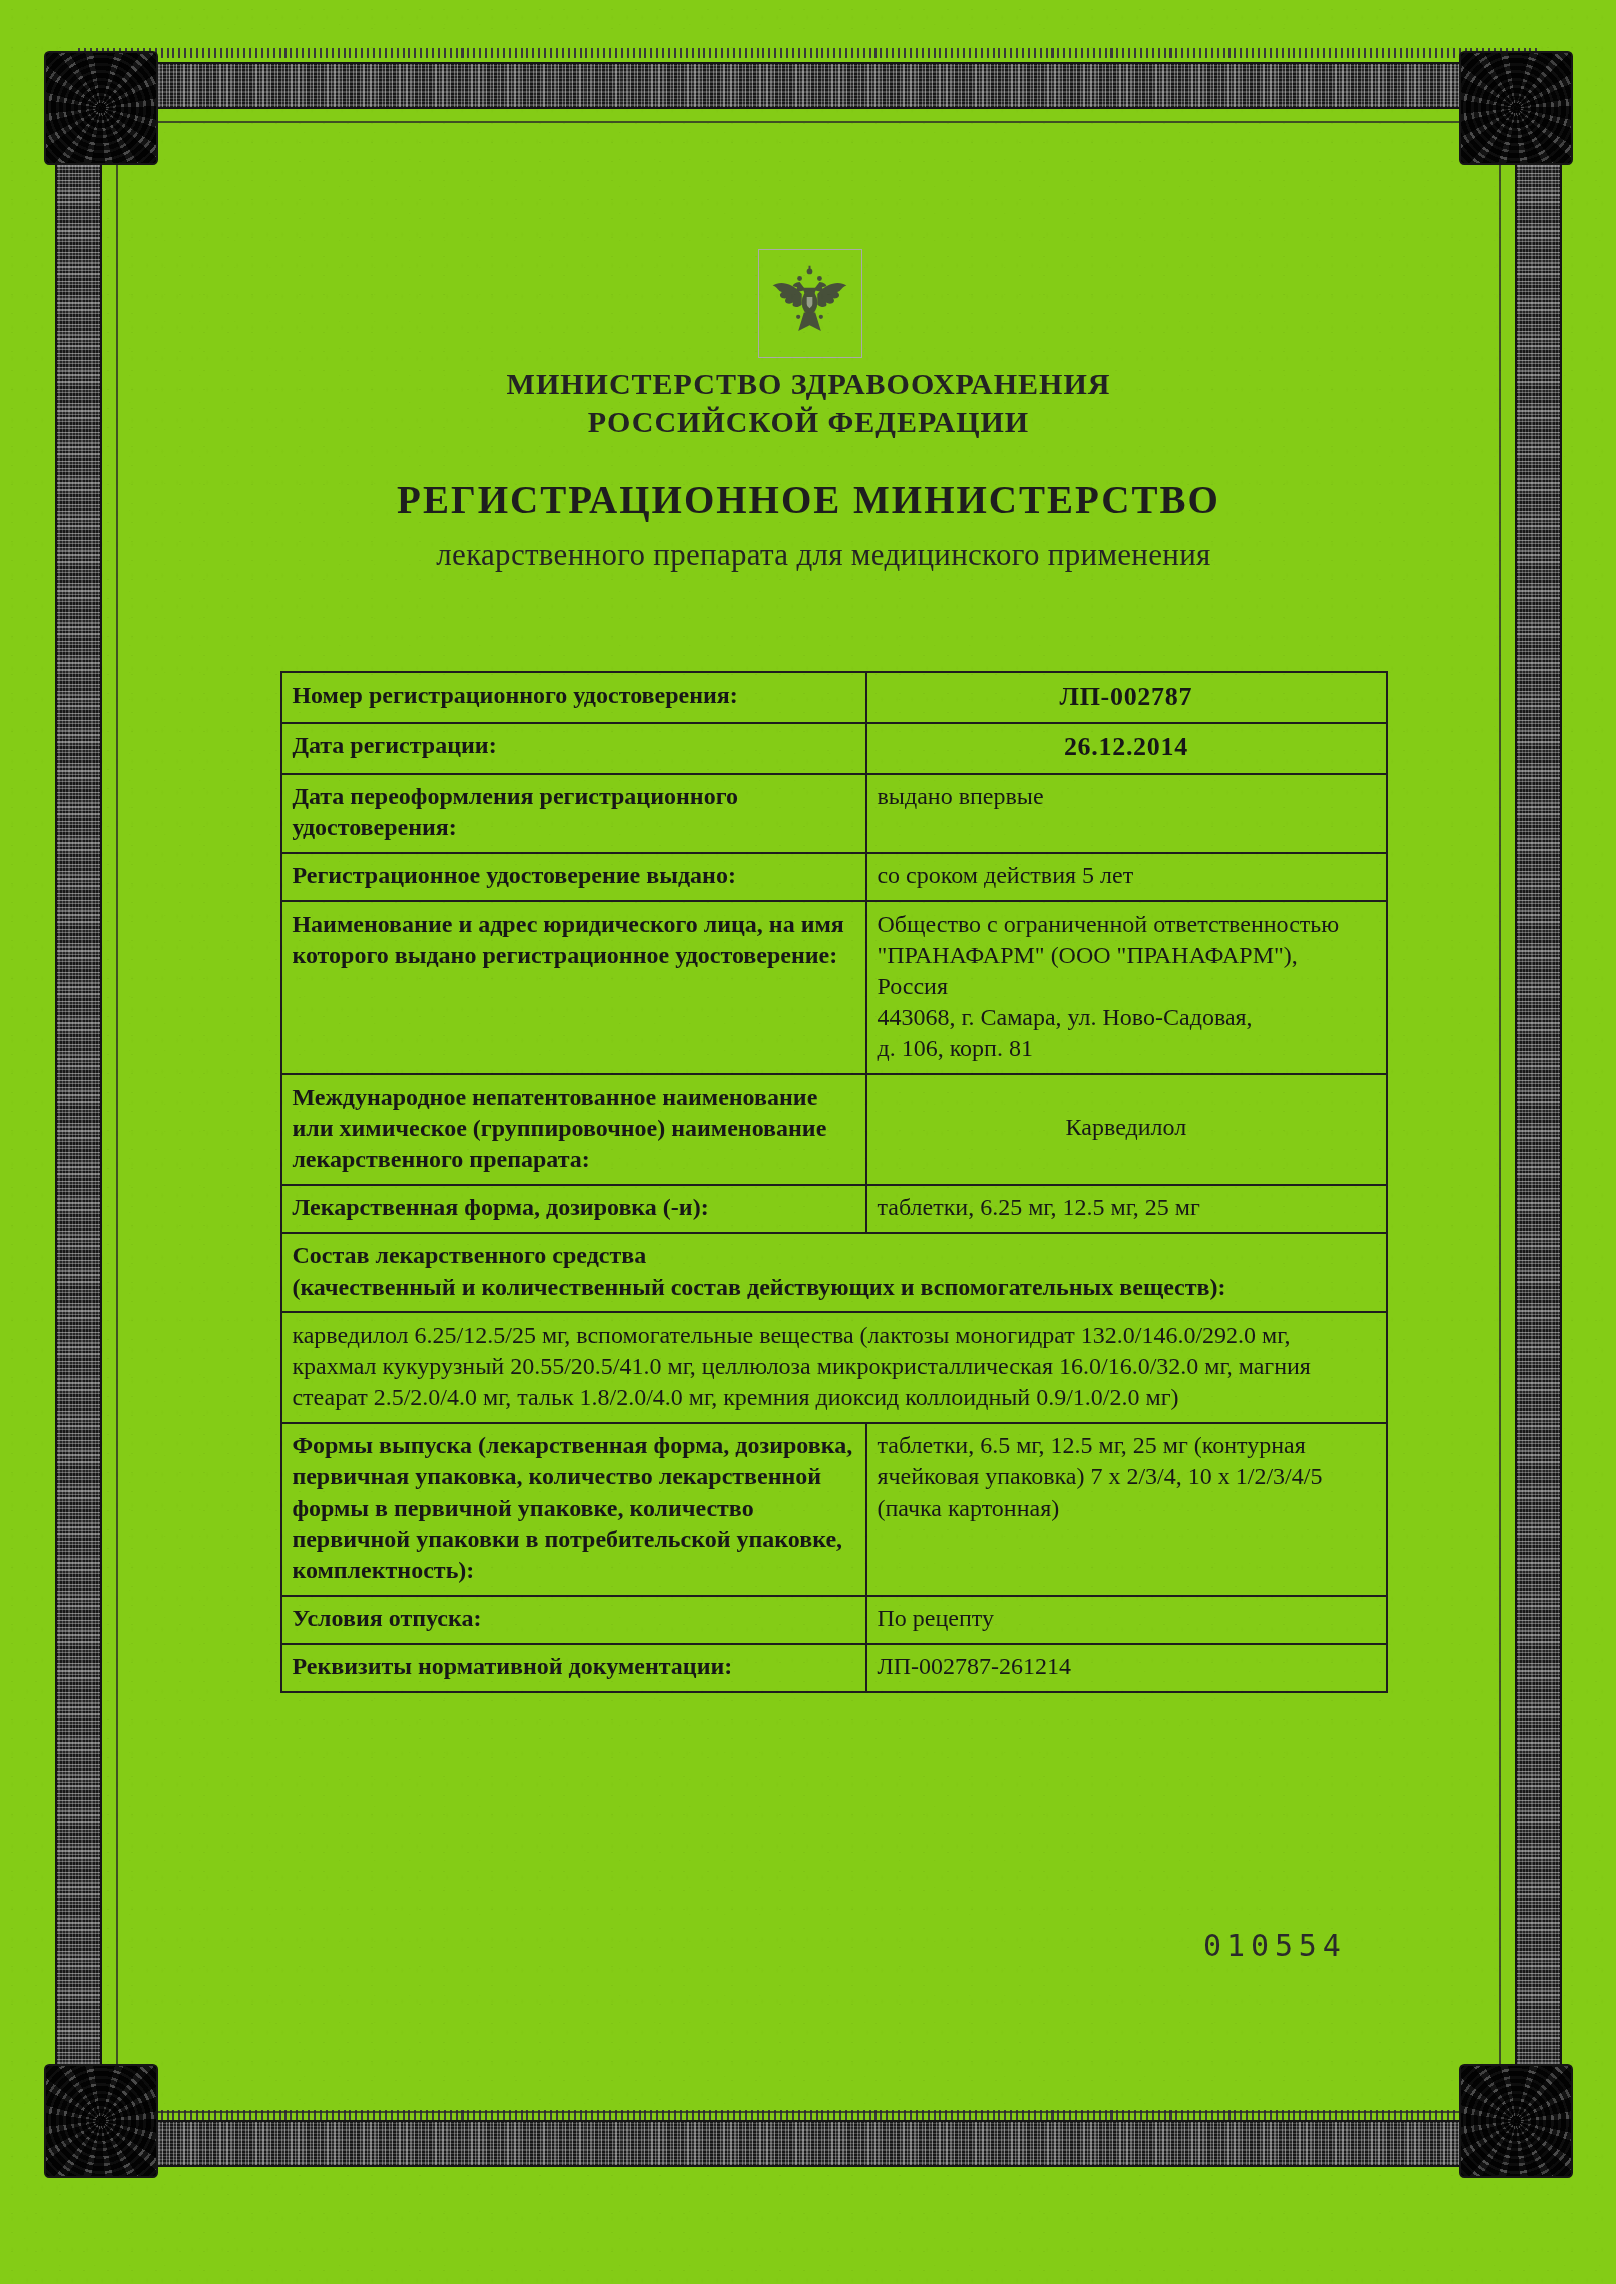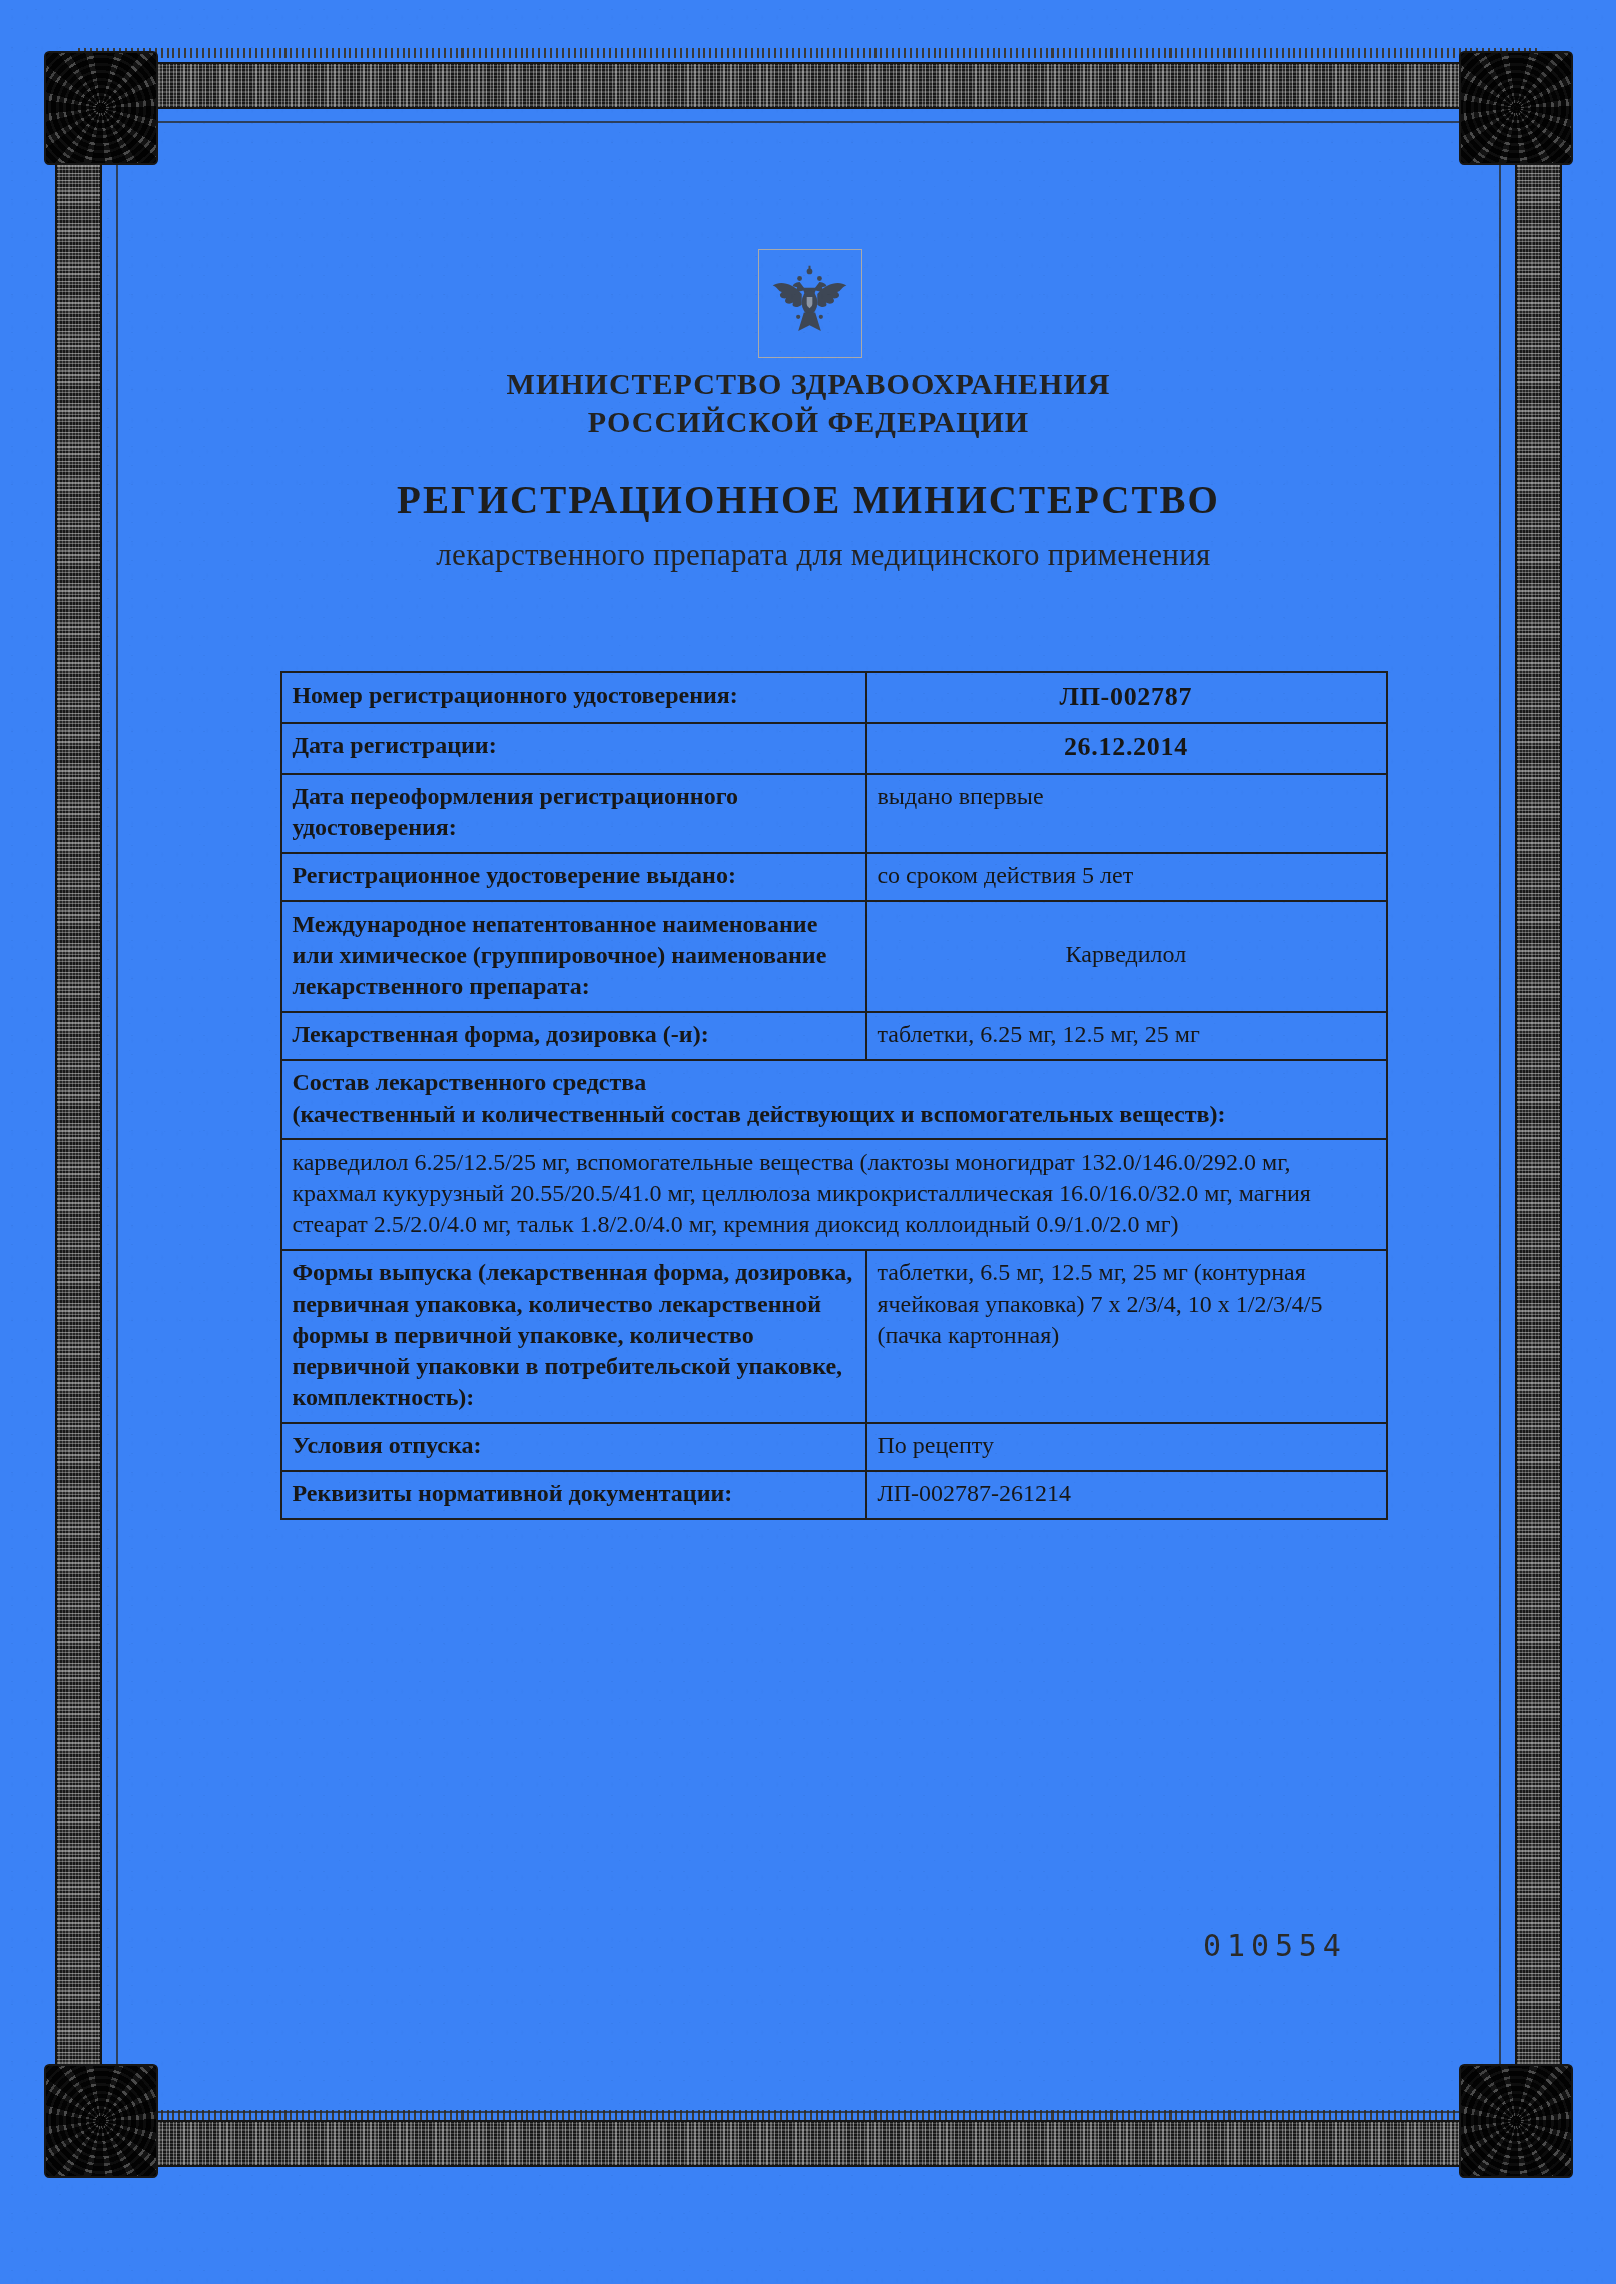--- a/index.html
+++ b/index.html
@@ -1,20 +1,20 @@
 <!DOCTYPE html>
 <html style="font-size:10.4px"><head>
 <meta charset="utf-8">
 <style>
   html, body { margin: 0; padding: 0; background: #e9e9e9; }
   .page {
     position: relative;
     width: 1617px;
     height: 2284px;
-    background: #3b82f6;
+    background: #84cc16;
     font-family: "Liberation Serif", "DejaVu Serif", serif;
     color: #1c1c1c;
     overflow: hidden;
   }
 
   
   .edge { position: absolute; z-index: 1; }
   .edge-h {
     left: 55px; right: 55px; height: 47px;
     background:
@@ -184,20 +184,28 @@
         </tr>
         <tr>
           <td class="lbl">Дата переоформления регистрационного удостоверения:</td>
           <td class="val">выдано впервые</td>
         </tr>
         <tr>
           <td class="lbl">Регистрационное удостоверение выдано:</td>
           <td class="val">со сроком действия 5 лет</td>
         </tr>
         <tr>
+          <td class="lbl">Наименование и адрес юридического лица, на имя которого выдано регистрационное удостоверение:</td>
+          <td class="val">Общество с ограниченной ответственностью
+"ПРАНАФАРМ" (ООО "ПРАНАФАРМ"),
+Россия
+443068, г. Самара, ул. Ново-Садовая,
+д. 106, корп. 81</td>
+        </tr>
+        <tr>
           <td class="lbl">Международное непатентованное наименование или химическое (группировочное) наименование лекарственного препарата:</td>
           <td class="val center" style="padding-top:37px;">Карведилол</td>
         </tr>
         <tr>
           <td class="lbl">Лекарственная форма, дозировка (-и):</td>
           <td class="val">таблетки, 6.25 мг, 12.5 мг, 25 мг</td>
         </tr>
         <tr>
           <td class="lbl" colspan="2">Состав лекарственного средства
 (качественный и количественный состав действующих и вспомогательных веществ):</td>

